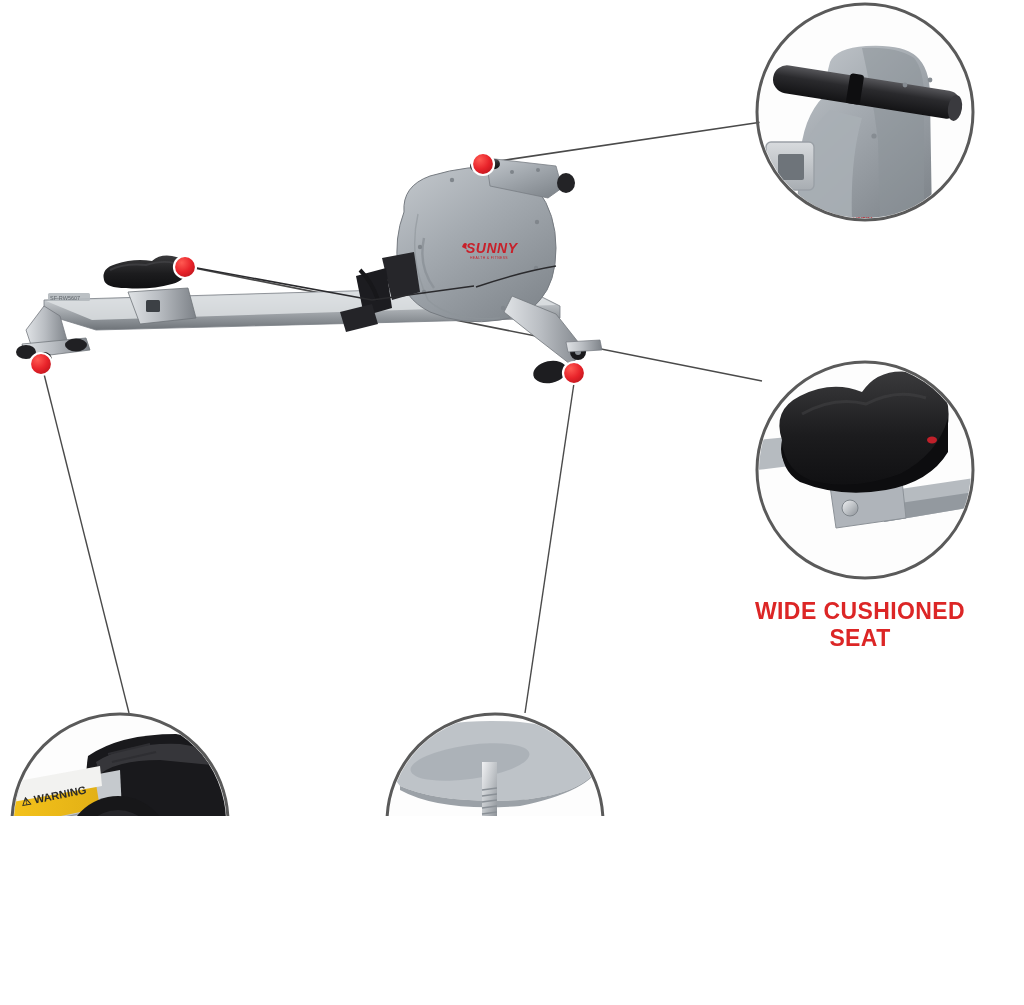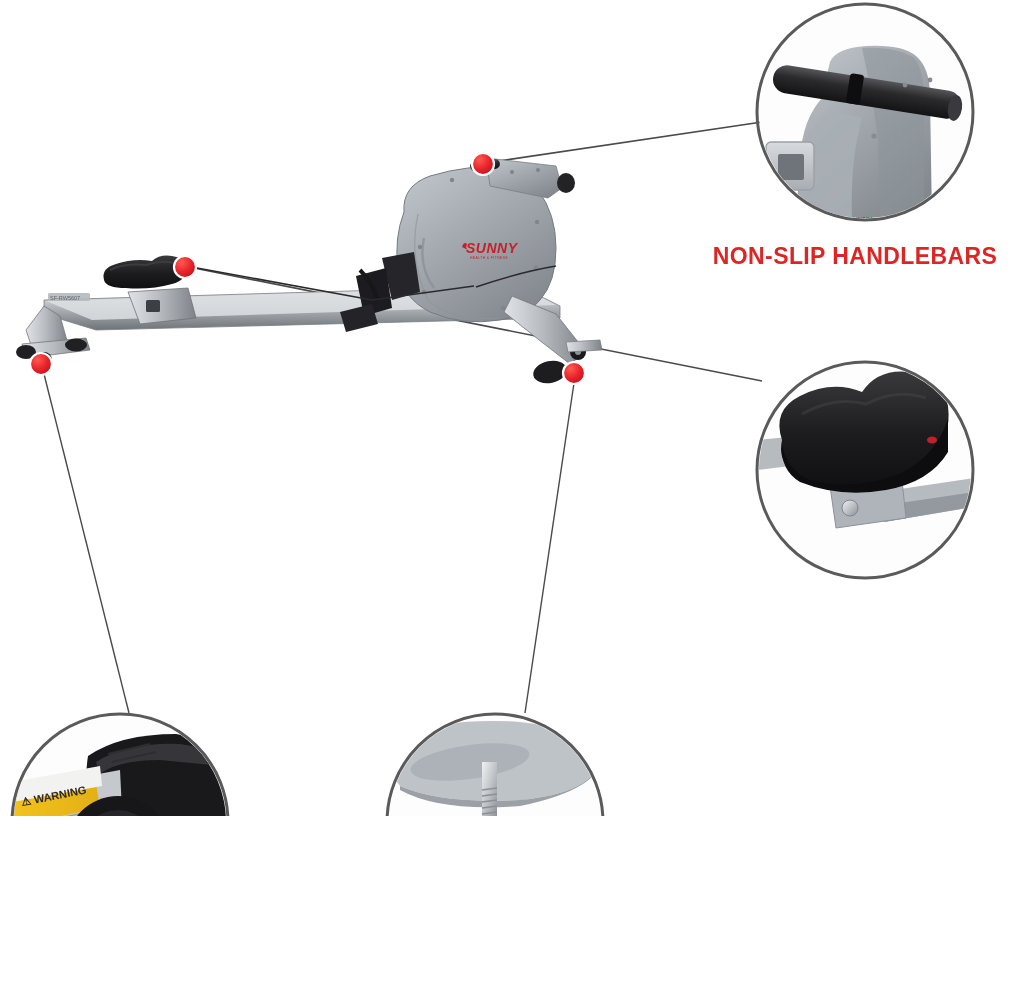--- a/index.html
+++ b/index.html
@@ -304,18 +304,19 @@
           <rect x="490" y="868" width="11" height="12" rx="2"></rect>
           <rect x="510" y="866" width="11" height="12" rx="2"></rect>
           <rect x="527" y="860" width="11" height="12" rx="2"></rect>
         </g>
         <ellipse cx="490" cy="872" rx="22" ry="11" fill="#232327"></ellipse>
       </g>
       <circle cx="495" cy="822" r="108" fill="none" stroke="#5A5A5A" stroke-width="3"></circle>
     </g>
   </svg>
 
-  <div class="callout-label lbl-handlebars">NON-SLIP HANDLEBARS</div>
-
+
+  <div class="callout-label lbl-seat">WIDE CUSHIONED
+SEAT</div>
 
 
 
 </div>
 
 </body></html>

